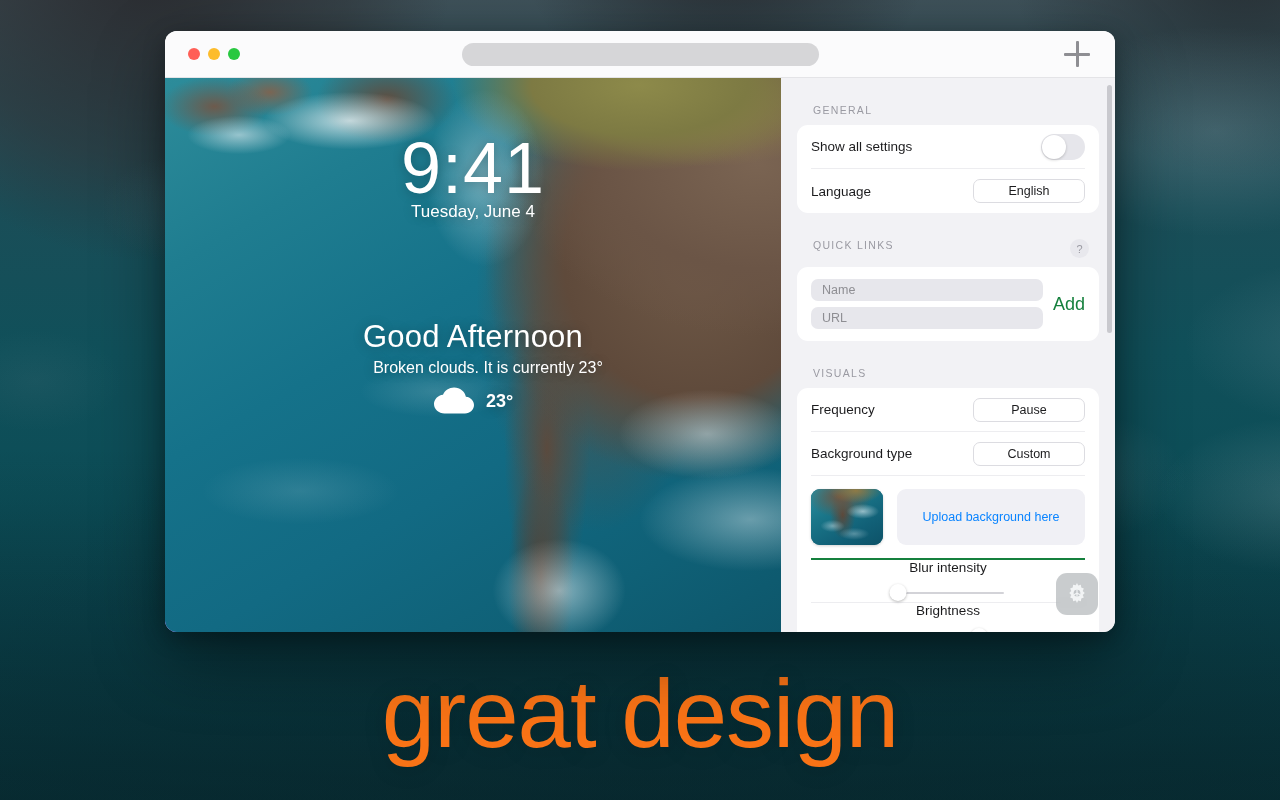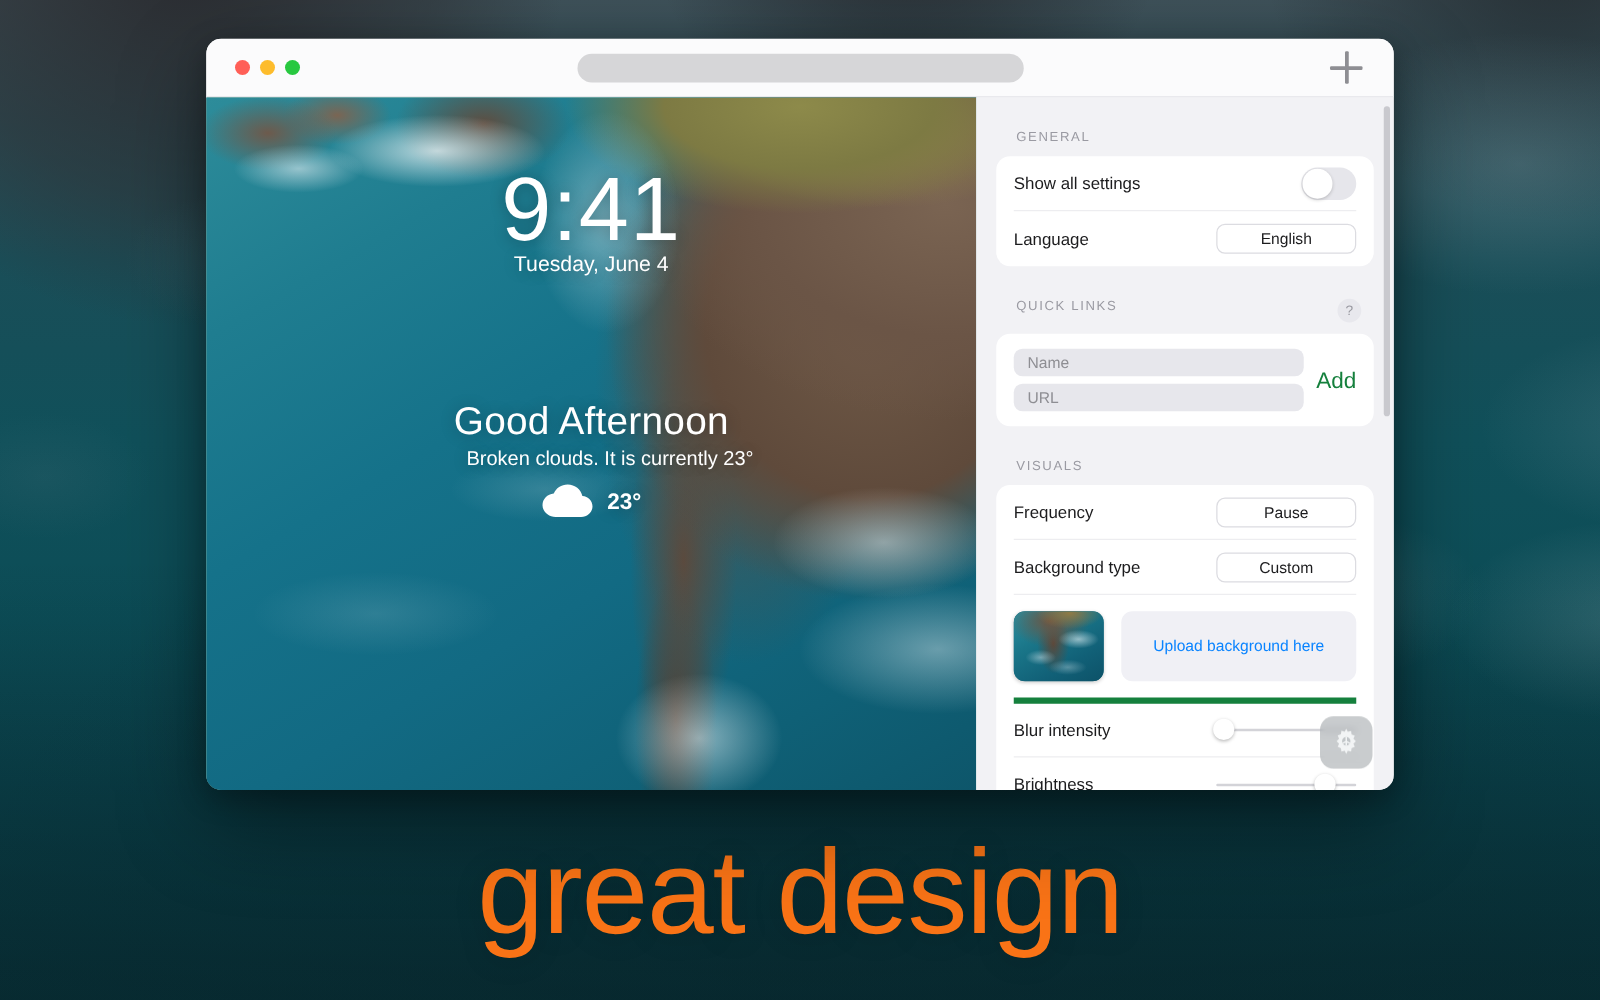--- a/index.html
+++ b/index.html
@@ -84,21 +84,21 @@
   }
   #plusbtn::before { left:0; top:11.5px; width:26px; height:3px; }
   #plusbtn::after  { top:0; left:11.5px; height:26px; width:3px; }
 
   
   #wbody { display:flex; height:554px; }
 
   
   #pane {
     position:relative; width:616px; height:712px; overflow:hidden;
-    background:#0f766e;
+    background:#8b5cf6;
   }
   .wall { position:absolute; inset:0; }
   .wall-sea {
     background:
       linear-gradient(150deg, #2d8c9a 0%, #1f7d90 18%, #15728a 36%, #126a83 54%, #0f6076 72%, #0d5468 88%, #0c4a5c 100%);
   }
   .wall-cliff {
     background:
       
       radial-gradient(ellipse 240px 110px at 77% 1%, #8d8a4a 0%, #7d7a43 45%, rgba(125,122,67,0) 78%),
@@ -198,21 +198,21 @@
   .ql-card { background:#fff; border-radius:11px; padding:12px 14px; display:flex; align-items:center; gap:10px; }
   .ql-fields { flex:1; display:flex; flex-direction:column; gap:6px; }
   .ql-input {
     height:22px; border:none; border-radius:7px; background:#e7e7ec;
     font-size:12.5px; color:#1c1c1e; padding:0 11px; outline:none;
     font-family:inherit; width:100%;
   }
   .ql-input::placeholder { color:#8e8e93; }
   .ql-add { font-size:18px; color:#15803d; font-weight:500; }
 
-  .upload-row { display:flex; align-items:center; gap:14px; padding:13px 0; border-bottom:5px solid #15803d; }
+  .upload-row { display:flex; align-items:center; gap:14px; padding:13px 0; border-bottom:2px solid #15803d; }
   .thumb {
     width:72px; height:56px; border-radius:9px; overflow:hidden; position:relative;
     box-shadow:0 1px 3px rgba(0,0,0,.18); background:#15697e; flex:none;
   }
   .thumb .t-sea {
     position:absolute; inset:0;
     background:linear-gradient(150deg,#2b8fa0 0%,#1a7689 35%,#116077 70%,#0d5268 100%);
   }
   .thumb .t-rock {
     position:absolute; inset:0;
@@ -229,21 +229,21 @@
       radial-gradient(ellipse 20px 8px at 60% 80%, rgba(218,234,240,.35) 0%, rgba(218,234,240,0) 76%);
   }
   .upload-btn {
     flex:1; height:56px; border-radius:9px; background:#f0f0f5;
     display:flex; align-items:center; justify-content:center;
     font-size:12.5px; color:#0a84ff; font-weight:500;
   }
 
   .slider-row {
     display:flex; align-items:center; justify-content:space-between;
-    min-height:43px; border-bottom:1px solid #ededf0;
+    min-height:43px; border-bottom:1px solid #ededf0;flex-direction:column;
   }
   .slider-row:last-child { border-bottom:none; }
   .slider { position:relative; width:112px; height:18px; flex:none; }
   .slider .track {
     position:absolute; left:0; right:0; top:8px; height:2px;
     background:#d3d3d8; border-radius:1px;
   }
   .slider .thumb-dot {
     position:absolute; top:0; width:17px; height:17px; border-radius:50%;
     background:#fff; box-shadow:0 1px 3px rgba(0,0,0,.28); transform:translateX(-50%);

